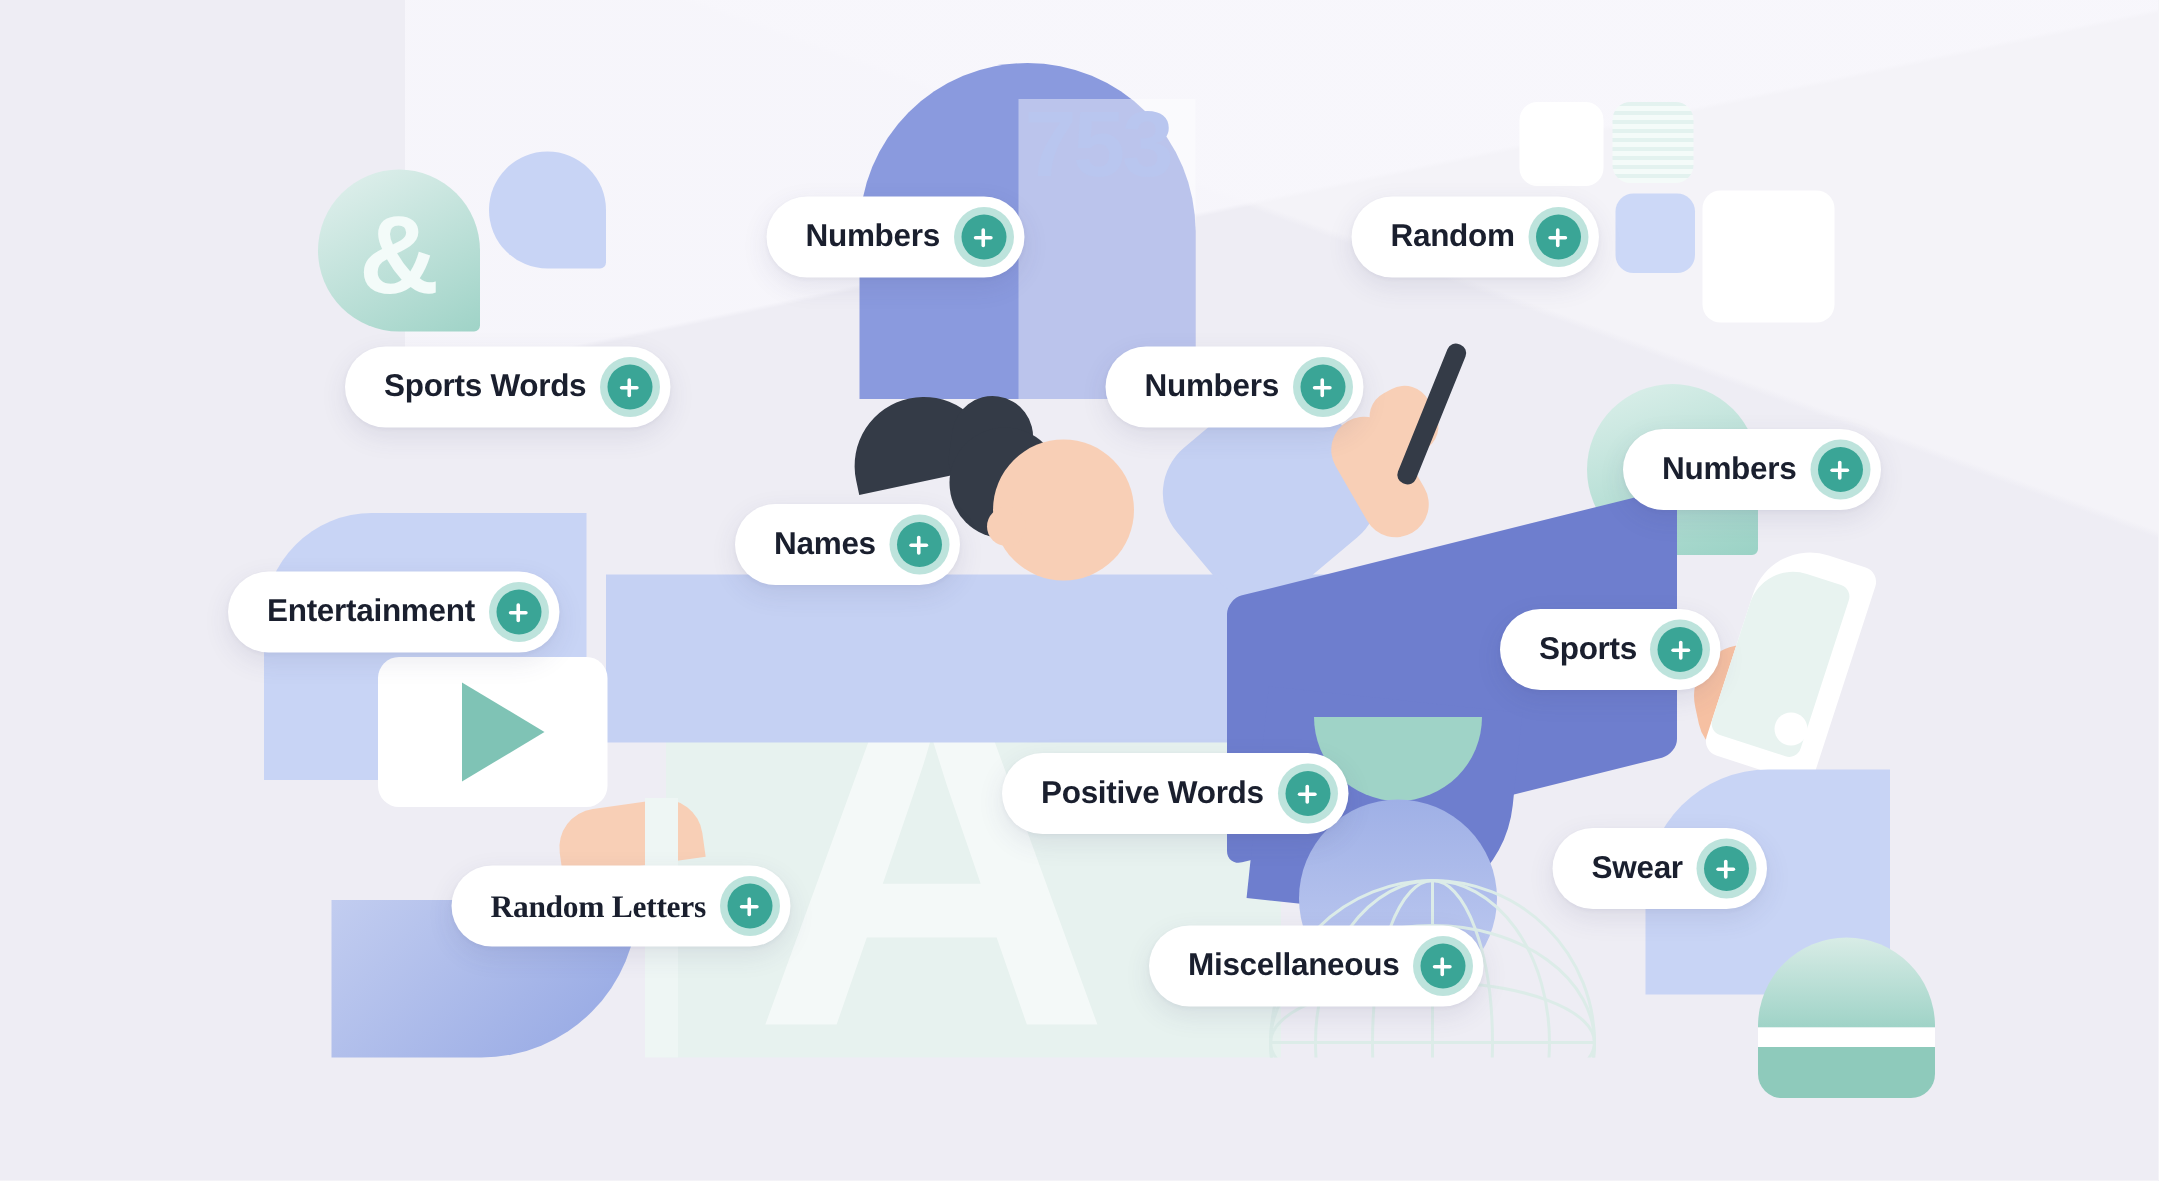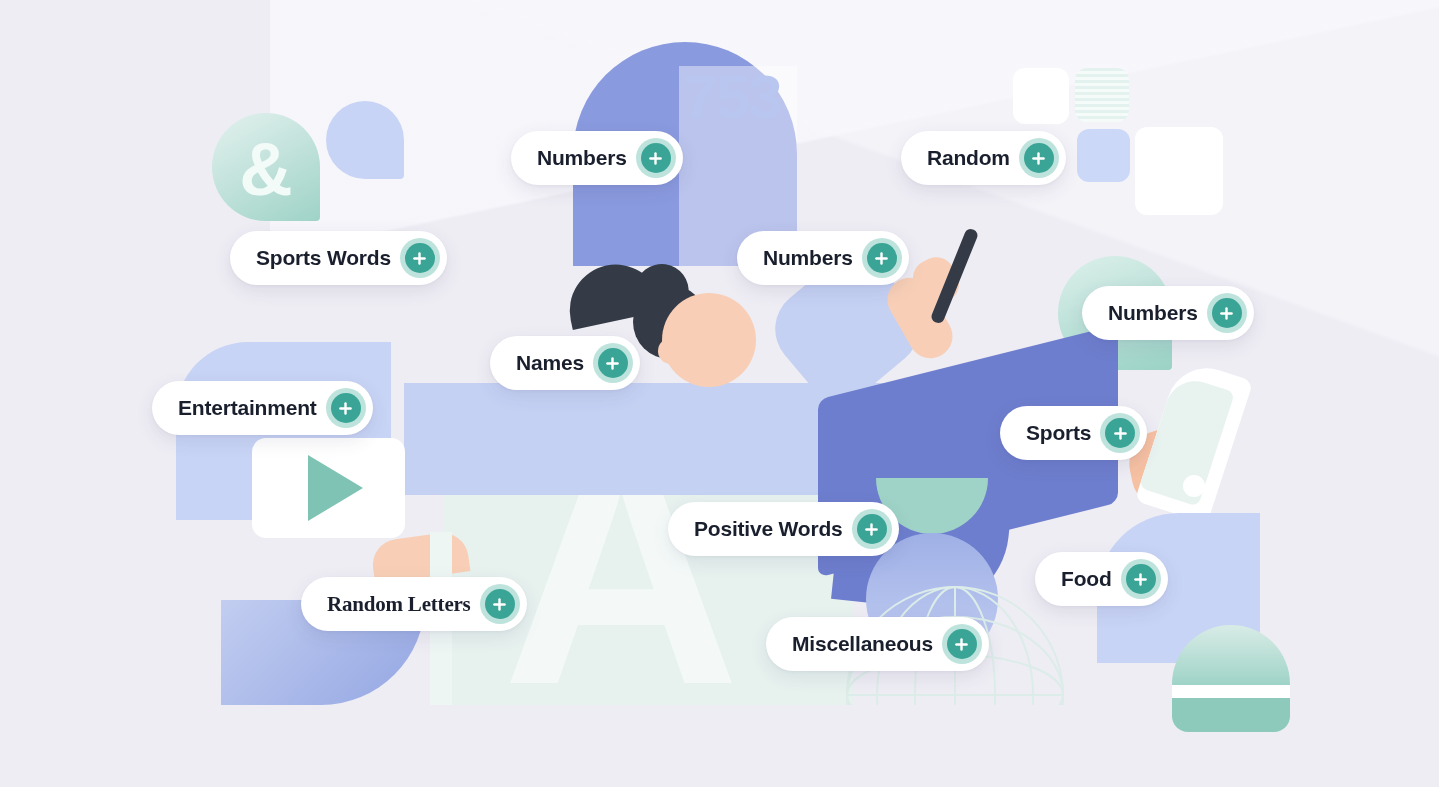--- a/index.html
+++ b/index.html
@@ -344,21 +344,21 @@
         <span class="plus-btn">
           <span class="plus-core">
             <svg width="15" height="15" viewBox="0 0 15 15" aria-hidden="true">
               <rect x="6.3" y="1.2" width="2.4" height="12.6" rx="1.2" fill="#ffffff"></rect>
               <rect x="1.2" y="6.3" width="12.6" height="2.4" rx="1.2" fill="#ffffff"></rect>
             </svg>
           </span>
         </span>
       </div>
       <div class="pill" style="left: 1035px; top: 552px;">
-        <span class="pill-label">Food</span>
+        <span class="pill-label">Swear</span>
         <span class="plus-btn">
           <span class="plus-core">
             <svg width="15" height="15" viewBox="0 0 15 15" aria-hidden="true">
               <rect x="6.3" y="1.2" width="2.4" height="12.6" rx="1.2" fill="#ffffff"></rect>
               <rect x="1.2" y="6.3" width="12.6" height="2.4" rx="1.2" fill="#ffffff"></rect>
             </svg>
           </span>
         </span>
       </div>
       <div class="pill" style="left: 301px; top: 577px; font-family: Liberation Serif, serif;">

